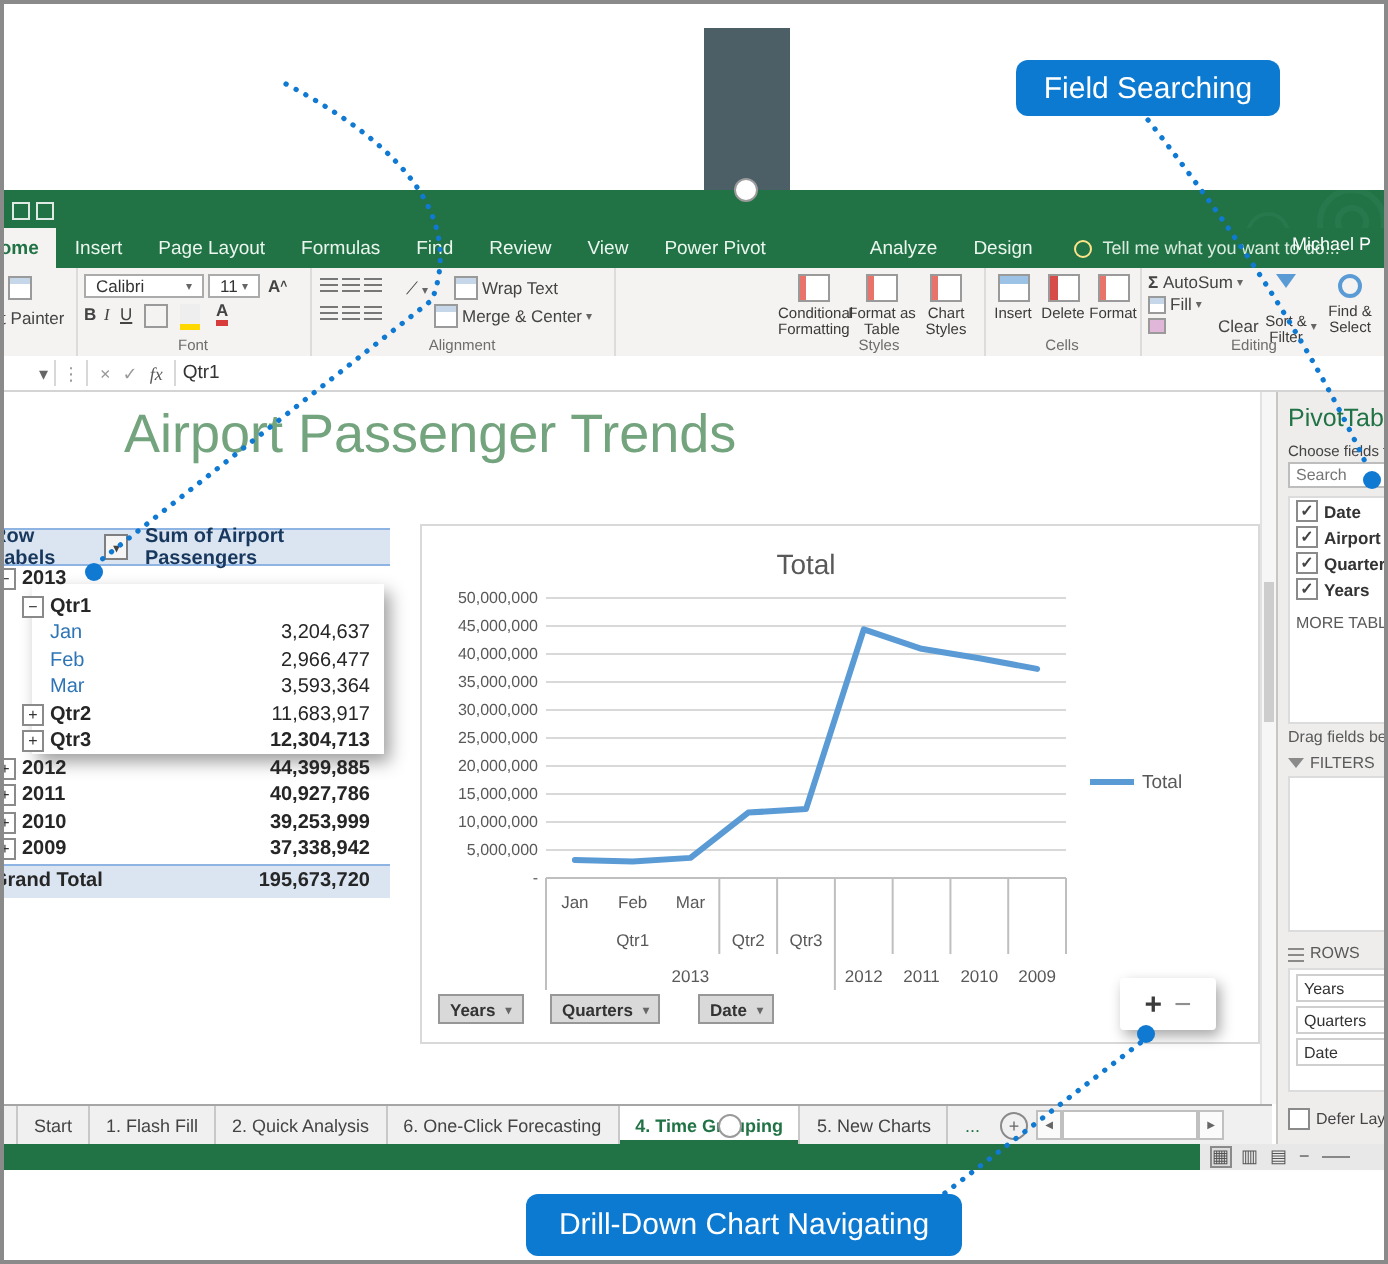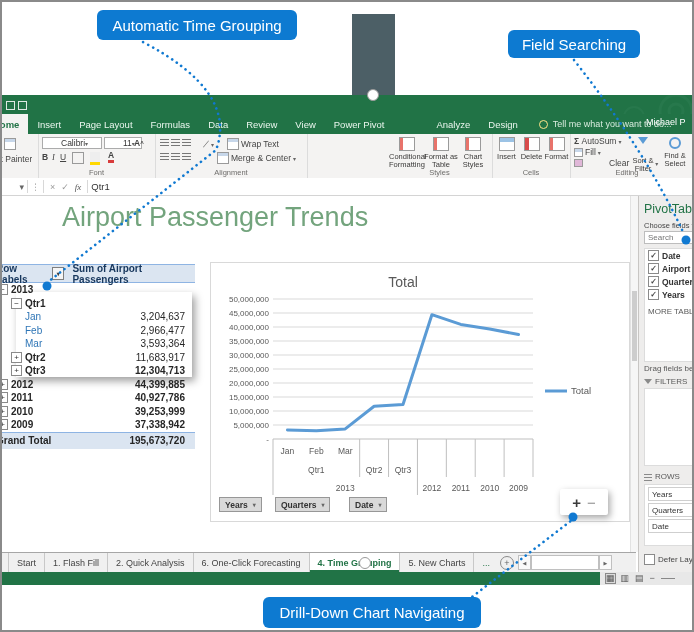--- a/index.html
+++ b/index.html
@@ -21,21 +21,21 @@
   .username{position:absolute;left:646px;top:117px;color:#fff;font-size:9px;z-index:4;white-space:nowrap;}
   .tellme{display:flex;align-items:center;color:#d9ecdf;font-size:9px;white-space:nowrap;margin-left:12px;}
   .bulb{display:inline-block;width:7px;height:7px;border-radius:50%;border:1px solid #ffe58a;margin-right:5px;}
   
   .grayrect{position:absolute;left:352px;top:14px;width:43px;height:81px;background:#4c5f66;z-index:6;}
   .handle{position:absolute;width:12px;height:12px;border-radius:50%;background:#fff;border:1.5px solid #9a9a9a;z-index:7;box-sizing:border-box;}
   
   .ribbon{position:absolute;left:0;top:134px;width:694px;height:44px;background:#f4f3f2;border-bottom:1px solid #d2d0ce;z-index:2;font-size:8px;color:#3b3a39;}
   .rgrp{position:absolute;top:0;height:44px;border-right:1px solid #dcdcdc;}
   .rgrp .glabel{position:absolute;bottom:1px;left:0;right:0;text-align:center;color:#6e6d6b;font-size:7.5px;}
-  .ctl{position:absolute;background:#fff;border:1px solid #ababab;height:12px;display:flex;align-items:center;padding:0 18px;font-size:8.5px;color:#333;white-space:nowrap;box-sizing:border-box;}
+  .ctl{position:absolute;background:#fff;border:1px solid #ababab;height:12px;display:flex;align-items:center;padding:0 5px;font-size:8.5px;color:#333;white-space:nowrap;box-sizing:border-box;}
   .mini{position:absolute;font-size:8.5px;color:#444;white-space:nowrap;display:flex;align-items:center;}
   .lines-icon{display:inline-block;width:9px;height:8px;background:
      linear-gradient(#777 1px,transparent 1px) 0 0/9px 3px repeat-y;margin-right:2px;}
   .sq-icon{display:inline-block;width:10px;height:10px;border:1px solid #9a9a9a;background:
      linear-gradient(#c7d7ea 3px,#fff 3px);margin-right:2px;}
   .bigbtn{position:absolute;text-align:center;font-size:7.5px;line-height:8px;color:#3b3a39;}
   .bigbtn .bicon{display:block;width:14px;height:12px;margin:0 auto 2px auto;border:1px solid #9a9a9a;background:
      linear-gradient(90deg,#e8736b 3px,#fff 3px) ,linear-gradient(#9cc3e5 4px,#fff 4px);}
   .drop{color:#666;font-size:6px;margin-left:2px;}
   
@@ -88,21 +88,20 @@
   .vicon{font-size:9px;line-height:9px;color:#555;}
   .vicon.activeview{outline:1px solid #8a8a8a;background:#dcdcdc;}
   svg{display:block;}
   .conn{position:absolute;inset:0;z-index:40;pointer-events:none;}
 </style>
 </head>
 <body>
 
 <div id="app">
 
-  <div class="callout" style="left:97px;top:10px;width:200px;height:30px;">Automatic Time Grouping</div>
   <div class="callout" style="left:508px;top:30px;width:132px;height:28px;">Field Searching</div>
   <div class="callout" style="left:263px;top:597px;width:218px;height:31px;">Drill-Down Chart Navigating</div>
 
   <div class="grayrect"></div>
   <div class="handle" style="left:367px;top:89px;"></div>
   <div class="handle" style="left:359px;top:557px;"></div>
 
   <div class="titlebar">
     <span class="qaicon" style="position:absolute;left:6px;top:6px;"></span>
     <span class="qaicon" style="position:absolute;left:18px;top:6px;"></span>
@@ -114,21 +113,21 @@
   </div>
   <div class="apptitle">Excel 10 Tricks - MASTER - Excel</div>
   <div class="ctxtitle">PivotTable Tools</div>
   <div class="username">Michael P</div>
 
   <div class="tabrow" id="ribbon-tabs">
       <div class="rtab active" style="margin-left: -16px;">Home</div>
       <div class="rtab">Insert</div>
       <div class="rtab">Page Layout</div>
       <div class="rtab">Formulas</div>
-      <div class="rtab">Data</div>
+      <div class="rtab">Find</div>
       <div class="rtab">Review</div>
       <div class="rtab">View</div>
       <div class="rtab">Power Pivot</div>
       <div class="rtab" style="margin-left: 34px;">Analyze</div>
       <div class="rtab">Design</div>
       <div class="tellme">
         <span class="bulb"></span>
         <span>Tell me what you want to do...</span>
       </div>
     </div>

